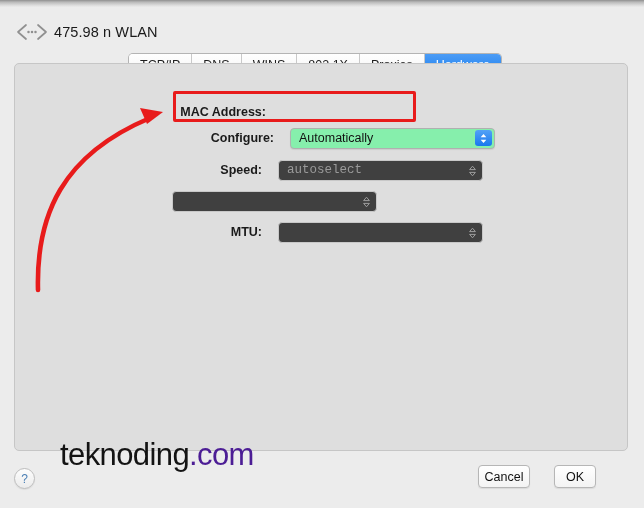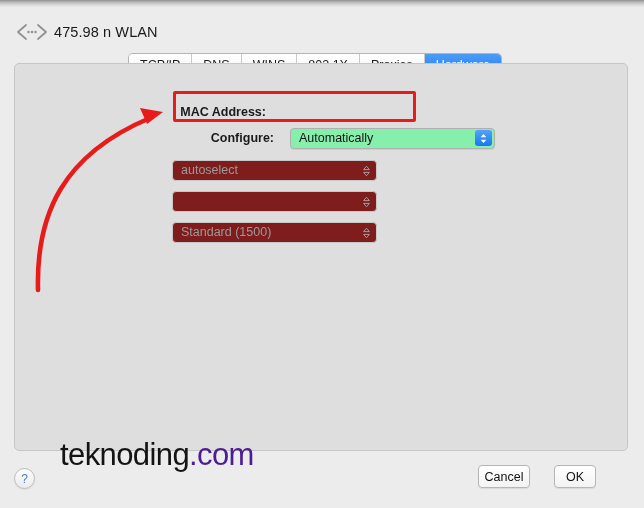--- a/index.html
+++ b/index.html
@@ -175,22 +175,23 @@
     background: linear-gradient(to bottom, #54a2f6 0%, #1878ef 100%);
     display: flex;
     flex-direction: column;
     align-items: center;
     justify-content: center;
     gap: 2px;
   }
 
   
   .field.disabled {
-    background: #7f1d1d;
+    background: #404040;
     border: 1px solid #c8c8c8;
+    font-family: Liberation Mono, monospace;
   }
   .field.disabled .field-text { color: #9a9a9a; }
   .stepper-grey {
     position: absolute;
     right: 4px; top: 2px;
     width: 12px; height: 16px;
     display: flex;
     flex-direction: column;
     align-items: center;
     justify-content: center;
@@ -292,20 +293,21 @@
       <span class="stepper-blue">
         <svg width="9" height="11" viewBox="0 0 9 11" aria-hidden="true">
           <path d="M4.5 1 L7.3 4.2 L1.7 4.2 Z" fill="#ffffff"></path>
           <path d="M4.5 10 L7.3 6.8 L1.7 6.8 Z" fill="#ffffff"></path>
         </svg>
       </span>
     </span>
   </div>
 
   <div class="row" id="row-speed">
+    <span class="row-label">Speed:</span>
     <span class="field disabled">
       <span class="field-text">autoselect</span>
       <span class="stepper-grey">
         <svg width="9" height="12" viewBox="0 0 9 12" aria-hidden="true">
           <path d="M4.5 1.2 L7.4 4.6 L1.6 4.6 Z" fill="none" stroke="#9d9d9d" stroke-width="1"></path>
           <path d="M4.5 10.8 L7.4 7.4 L1.6 7.4 Z" fill="none" stroke="#9d9d9d" stroke-width="1"></path>
         </svg>
       </span>
     </span>
   </div>
@@ -316,22 +318,22 @@
       <span class="stepper-grey">
         <svg width="9" height="12" viewBox="0 0 9 12" aria-hidden="true">
           <path d="M4.5 1.2 L7.4 4.6 L1.6 4.6 Z" fill="none" stroke="#9d9d9d" stroke-width="1"></path>
           <path d="M4.5 10.8 L7.4 7.4 L1.6 7.4 Z" fill="none" stroke="#9d9d9d" stroke-width="1"></path>
         </svg>
       </span>
     </span>
   </div>
 
   <div class="row" id="row-mtu">
+    <span class="row-label">MTU:</span>
     <span class="field disabled">
-      <span class="field-text">Standard  (1500)</span>
       <span class="stepper-grey">
         <svg width="9" height="12" viewBox="0 0 9 12" aria-hidden="true">
           <path d="M4.5 1.2 L7.4 4.6 L1.6 4.6 Z" fill="none" stroke="#9d9d9d" stroke-width="1"></path>
           <path d="M4.5 10.8 L7.4 7.4 L1.6 7.4 Z" fill="none" stroke="#9d9d9d" stroke-width="1"></path>
         </svg>
       </span>
     </span>
   </div>
 </div>
 

